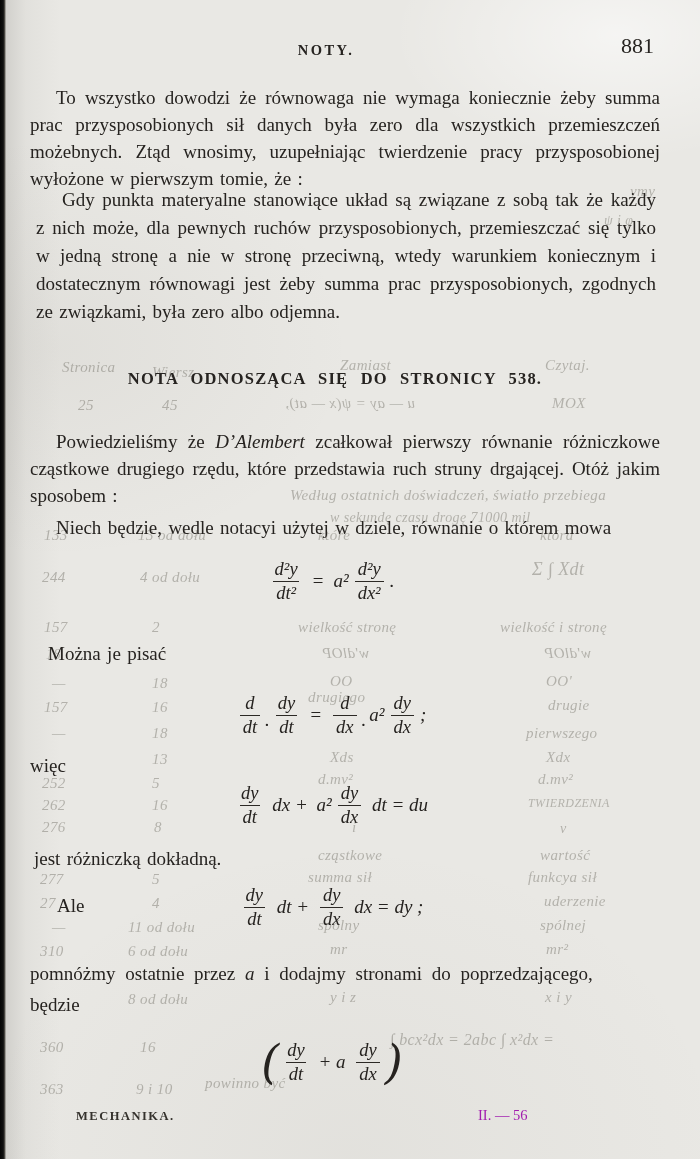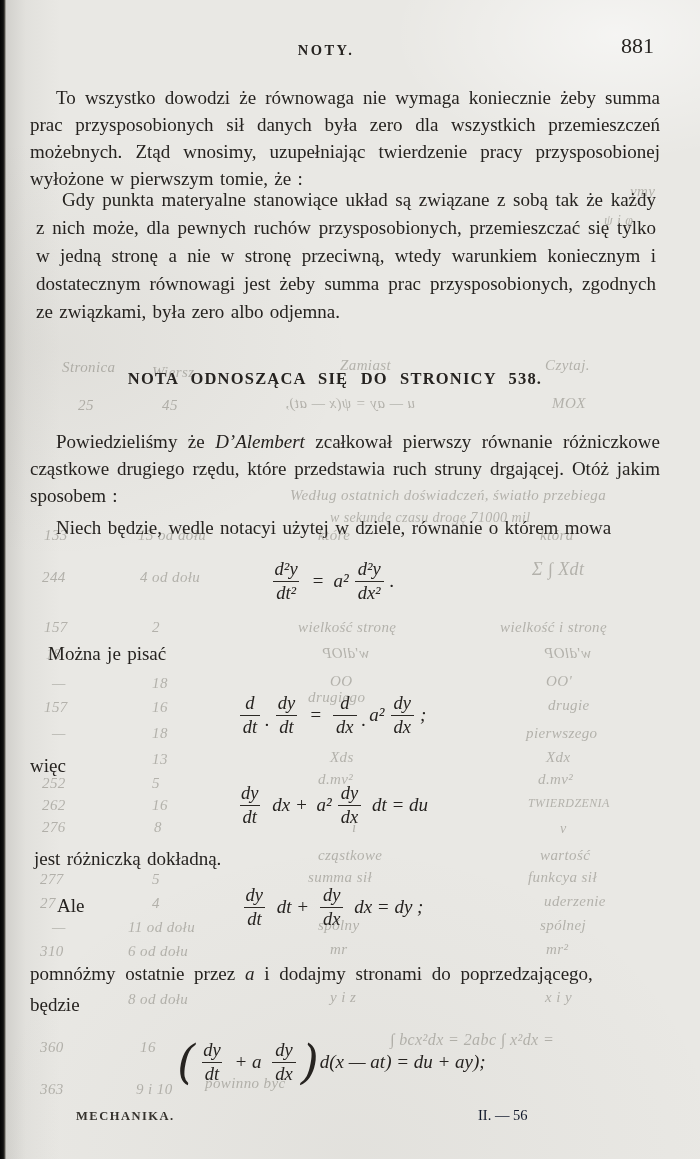--- a/index.html
+++ b/index.html
@@ -59,21 +59,21 @@
   .frac .num{padding:0 3px;}
   .tok{white-space:pre;margin:0 2px;}
   .op{margin:0 7px;}
   .dot{margin:0 1px;padding-top:10px;}
   .paren{font-size:46px;font-weight:400;line-height:0;margin:0 1px;
          font-family:"DejaVu Serif",serif;}
   .eq-label{position:absolute;left:57px;top:17px;font-style:normal;font-size:19px;}
 
   .footer-left{position:absolute;top:1109px;left:76px;font-size:12.5px;
                font-weight:700;letter-spacing:1.5px;color:#35322d;}
-  .footer-right{position:absolute;top:1107px;left:478px;font-size:14.5px;color:#0f172a;}
+  .footer-right{position:absolute;top:1107px;left:478px;font-size:14.5px;color:#a21caf;}
 </style>
 </head>
 <body>
 
 <div class="paper-tone"></div>
 <div class="scan-edge"></div>
 <div class="ghost-layer">
     <span class="ghost" style="left: 630px; top: 184px;">ymy</span>
     <span class="ghost" style="left: 604px; top: 214px; font-size: 14px;">ψ i φ</span>
     <span class="ghost" style="left: 62px; top: 360px;">Stronica</span>
@@ -247,17 +247,16 @@
   <span class="frac">
       <span class="num">dy</span>
       <span class="den">dt</span>
     </span>
   <span class="tok"> + a </span>
   <span class="frac">
       <span class="num">dy</span>
       <span class="den">dx</span>
     </span>
   <span class="paren">)</span>
-  <span class="tok" style="margin-left:0;">d(x — at) = du + ay);</span>
 </div>
 
 <span class="footer-left">MECHANIKA.</span>
 <span class="footer-right">II. — 56</span>
 
 </body></html>

